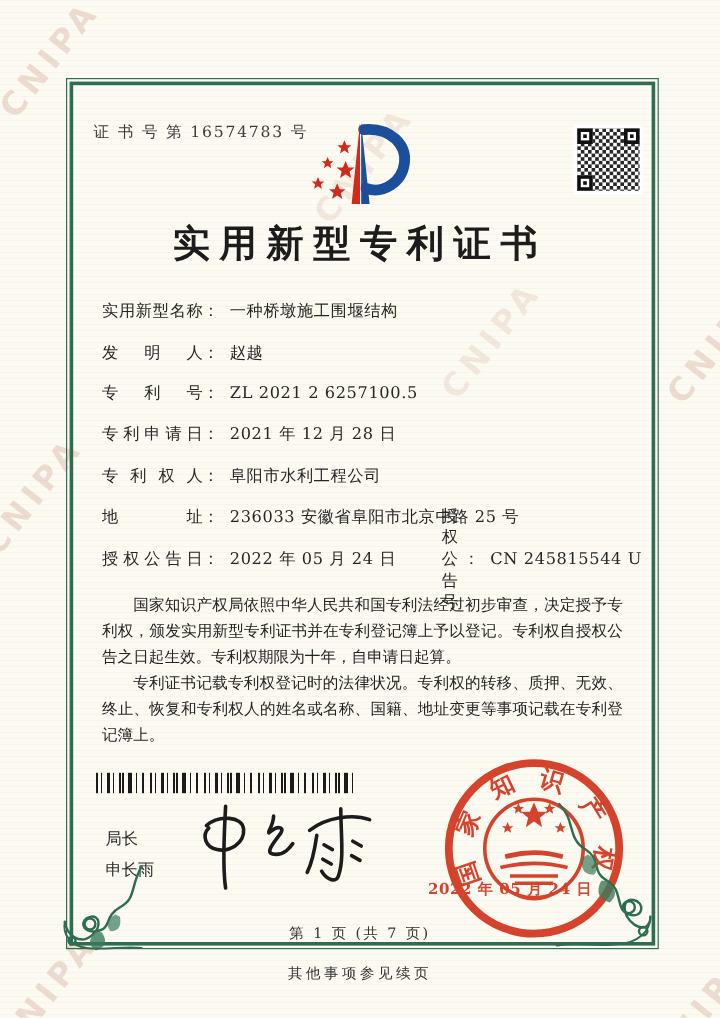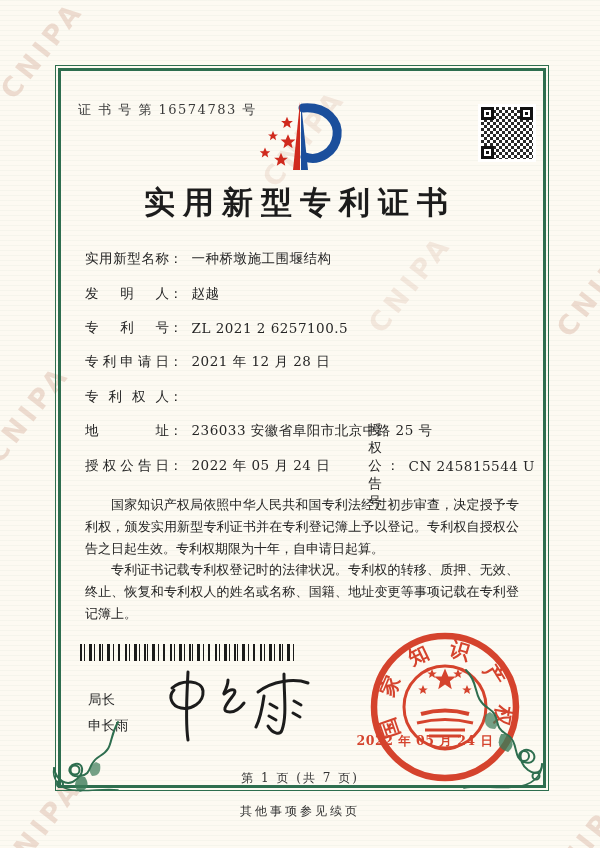--- a/index.html
+++ b/index.html
@@ -166,20 +166,21 @@
     <span class="fvalue">ZL 2021 2 6257100.5</span>
   </div>
   <div class="frow">
     <span class="flabel">专利申请日</span>
       <span class="colon">：</span>
     <span class="fvalue">2021 年 12 月 28 日</span>
   </div>
   <div class="frow">
     <span class="flabel">专利权人</span>
       <span class="colon">：</span>
+    <span class="fvalue">阜阳市水利工程公司</span>
   </div>
   <div class="frow">
     <span class="flabel">地址</span>
       <span class="colon">：</span>
     <span class="fvalue">236033 安徽省阜阳市北京中路 25 号</span>
   </div>
   <div class="frow">
     <div class="fgroup">
       <span class="flabel">授权公告日</span>
         <span class="colon">：</span>

